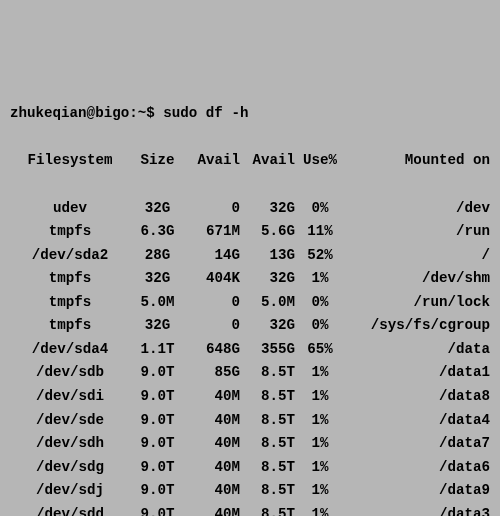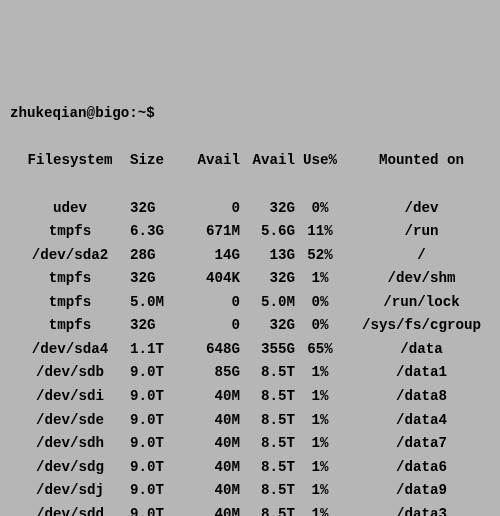--- a/index.html
+++ b/index.html
@@ -13,30 +13,30 @@
       height: 516px;
       padding: 8px 10px;
       white-space: pre;
       line-height: 1.66;
       overflow: hidden;
     }
     .prompt-line { display: flex; }
     .prompt { color: #000; }
     .row { display: flex; }
     .col-fs    { width: 120px; text-align: center;  overflow: hidden; }
-    .col-size  { width: 55px;  text-align: left; font-family: Liberation Mono, monospace; }
+    .col-size  { width: 55px;  text-align: center; font-family: Liberation Mono, monospace; }
     .col-used  { width: 55px;  text-align: right; }
     .col-avail { width: 55px;  text-align: right; }
     .col-usep  { width: 50px;  text-align: center; }
-    .col-mnt   { flex: 1;      text-align: center;  padding-left: 8px; overflow: hidden; }
+    .col-mnt   { flex: 1;      text-align: right;  padding-left: 8px; overflow: hidden; }
     #rows { display: block; }
   </style>
 </head>
 <body>
 
 
 
-<div class="prompt-line"><span class="prompt">zhukeqian@bigo</span><span>:</span><span>~</span><span>$</span><span> </span></div>
+<div class="prompt-line"><span class="prompt">zhukeqian@bigo</span><span>:</span><span>~</span><span>$</span><span> </span><span>sudo df -h</span></div>
 <div class="row"><span class="col-fs">Filesystem</span><span class="col-size">Size</span><span class="col-used">Avail</span><span class="col-avail">Avail</span><span class="col-usep">Use%</span><span class="col-mnt">Mounted on</span></div>
 <div id="rows"><div class="row"><span class="col-fs">udev</span><span class="col-size">32G</span><span class="col-used">0</span><span class="col-avail">32G</span><span class="col-usep">0%</span><span class="col-mnt">/dev</span></div><div class="row"><span class="col-fs">tmpfs</span><span class="col-size">6.3G</span><span class="col-used">671M</span><span class="col-avail">5.6G</span><span class="col-usep">11%</span><span class="col-mnt">/run</span></div><div class="row"><span class="col-fs">/dev/sda2</span><span class="col-size">28G</span><span class="col-used">14G</span><span class="col-avail">13G</span><span class="col-usep">52%</span><span class="col-mnt">/</span></div><div class="row"><span class="col-fs">tmpfs</span><span class="col-size">32G</span><span class="col-used">404K</span><span class="col-avail">32G</span><span class="col-usep">1%</span><span class="col-mnt">/dev/shm</span></div><div class="row"><span class="col-fs">tmpfs</span><span class="col-size">5.0M</span><span class="col-used">0</span><span class="col-avail">5.0M</span><span class="col-usep">0%</span><span class="col-mnt">/run/lock</span></div><div class="row"><span class="col-fs">tmpfs</span><span class="col-size">32G</span><span class="col-used">0</span><span class="col-avail">32G</span><span class="col-usep">0%</span><span class="col-mnt">/sys/fs/cgroup</span></div><div class="row"><span class="col-fs">/dev/sda4</span><span class="col-size">1.1T</span><span class="col-used">648G</span><span class="col-avail">355G</span><span class="col-usep">65%</span><span class="col-mnt">/data</span></div><div class="row"><span class="col-fs">/dev/sdb</span><span class="col-size">9.0T</span><span class="col-used">85G</span><span class="col-avail">8.5T</span><span class="col-usep">1%</span><span class="col-mnt">/data1</span></div><div class="row"><span class="col-fs">/dev/sdi</span><span class="col-size">9.0T</span><span class="col-used">40M</span><span class="col-avail">8.5T</span><span class="col-usep">1%</span><span class="col-mnt">/data8</span></div><div class="row"><span class="col-fs">/dev/sde</span><span class="col-size">9.0T</span><span class="col-used">40M</span><span class="col-avail">8.5T</span><span class="col-usep">1%</span><span class="col-mnt">/data4</span></div><div class="row"><span class="col-fs">/dev/sdh</span><span class="col-size">9.0T</span><span class="col-used">40M</span><span class="col-avail">8.5T</span><span class="col-usep">1%</span><span class="col-mnt">/data7</span></div><div class="row"><span class="col-fs">/dev/sdg</span><span class="col-size">9.0T</span><span class="col-used">40M</span><span class="col-avail">8.5T</span><span class="col-usep">1%</span><span class="col-mnt">/data6</span></div><div class="row"><span class="col-fs">/dev/sdj</span><span class="col-size">9.0T</span><span class="col-used">40M</span><span class="col-avail">8.5T</span><span class="col-usep">1%</span><span class="col-mnt">/data9</span></div><div class="row"><span class="col-fs">/dev/sdd</span><span class="col-size">9.0T</span><span class="col-used">40M</span><span class="col-avail">8.5T</span><span class="col-usep">1%</span><span class="col-mnt">/data3</span></div></div>
 
 
 
 
 </body></html>

